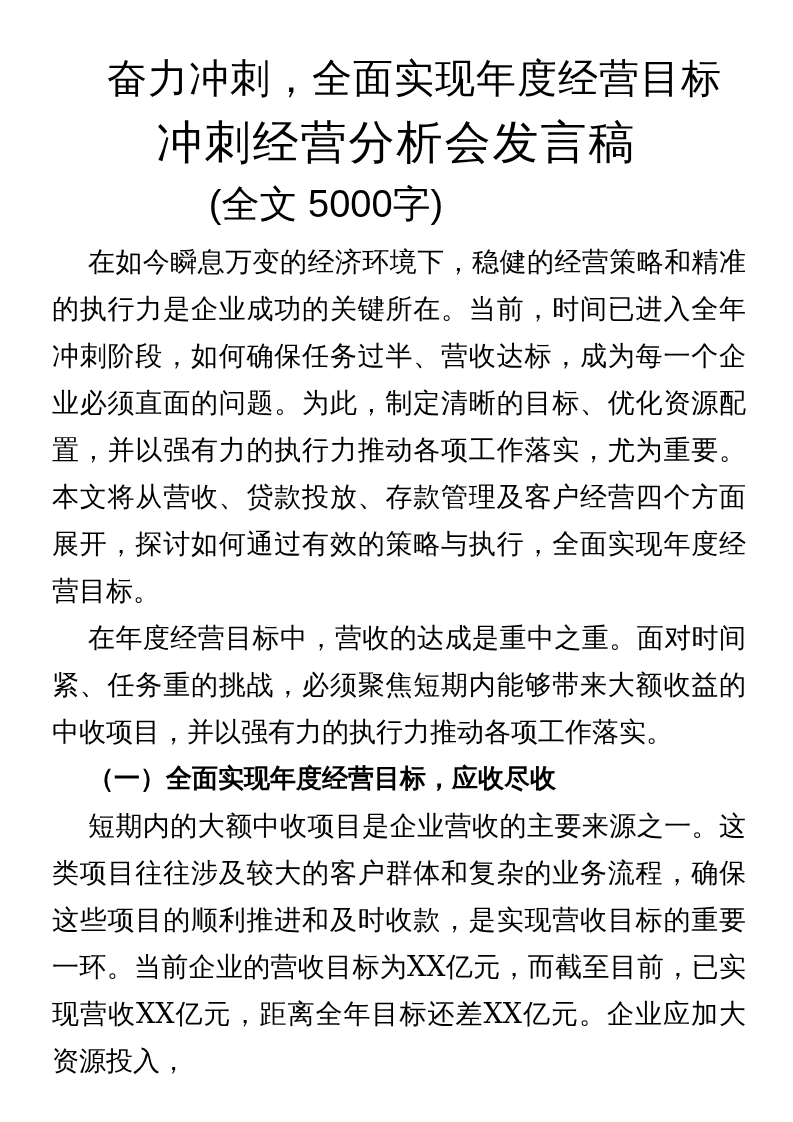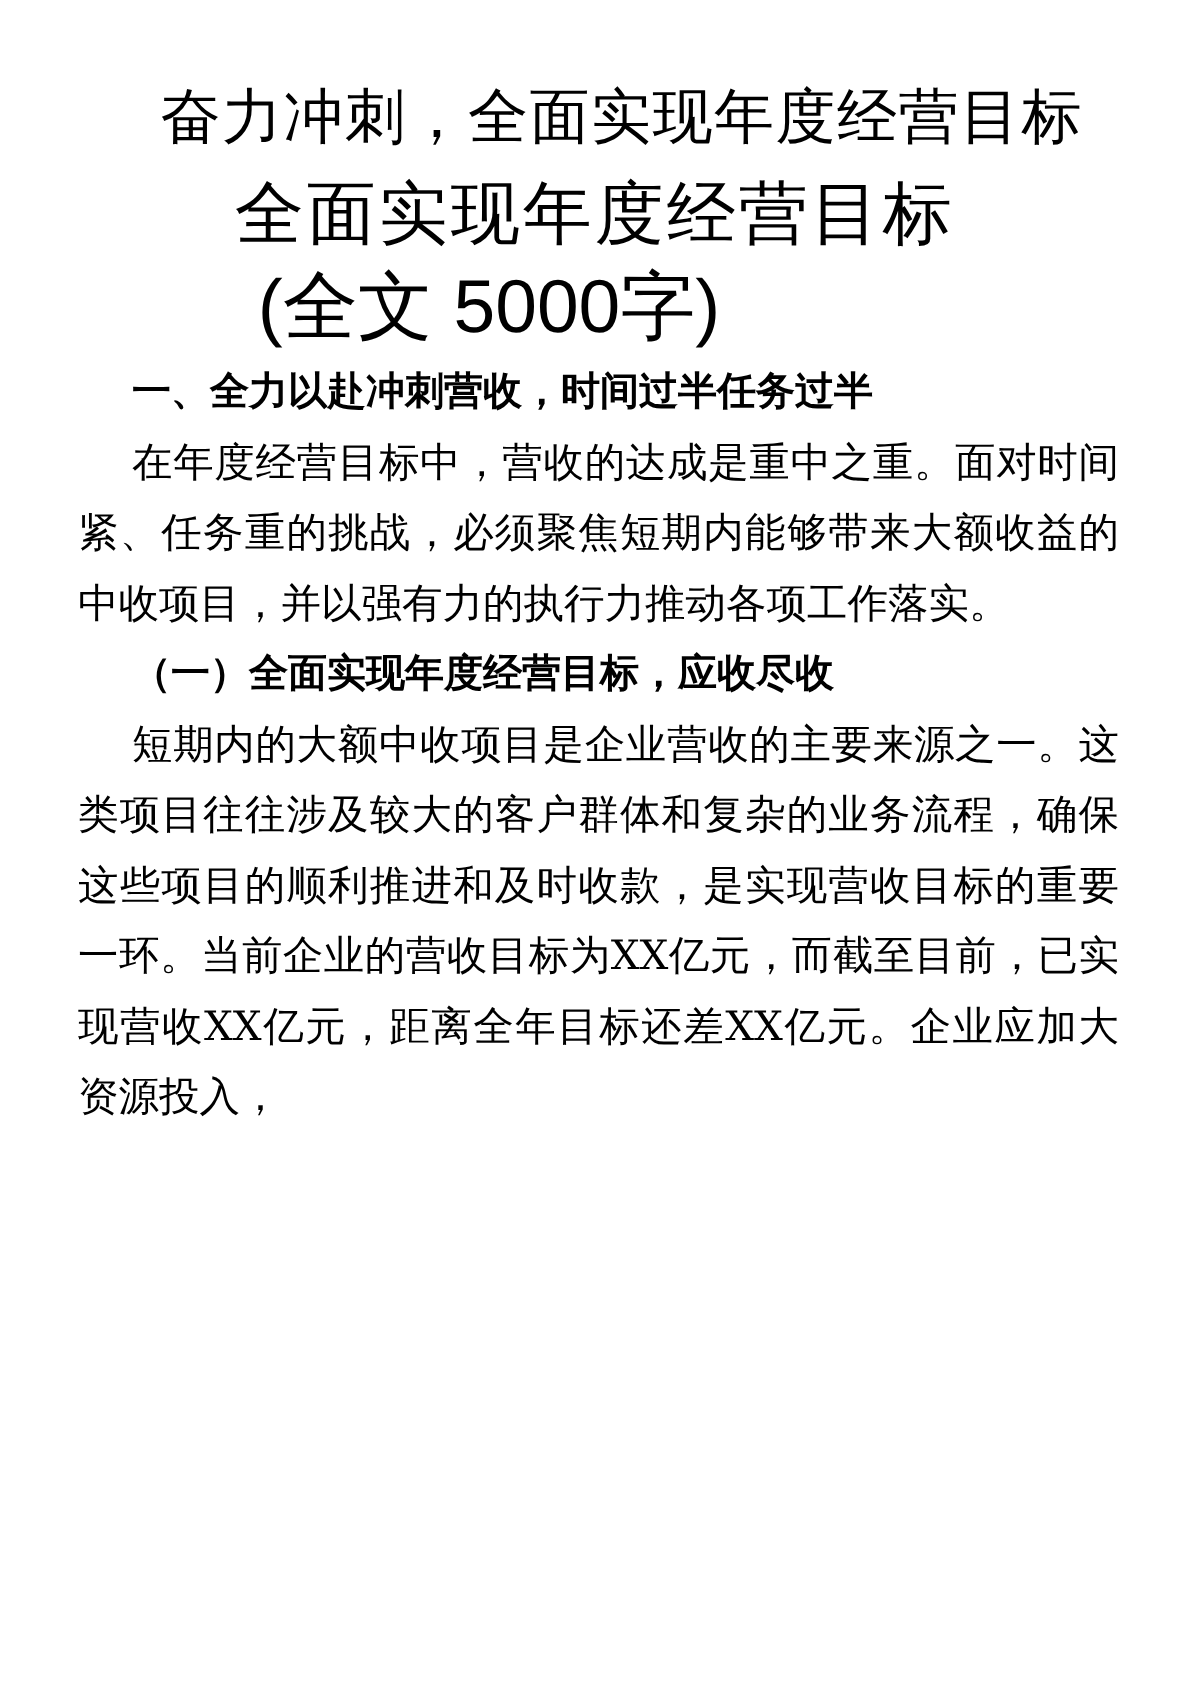--- a/index.html
+++ b/index.html
@@ -9,38 +9,38 @@
     position: absolute; left: 0; width: 793px; top: 52px; text-align: center;
     font-family: "DejaVu Sans", sans-serif; font-size: 40px; line-height: 52px; letter-spacing: 1px;
     padding-left: 36px; box-sizing: border-box;
   }
   .title2 {
     position: absolute; left: 0; width: 793px; top: 112px; text-align: center;
     font-family: "DejaVu Serif", serif; font-size: 46px; line-height: 60px; letter-spacing: 2px;
   }
   .title3 {
     position: absolute; left: 0; width: 652px; top: 178px; text-align: center;
-    font-family: "Liberation Sans", sans-serif; font-size: 50px; line-height: 52px;
+    font-family: "Liberation Sans", sans-serif; font-size: 38px; line-height: 52px;
   }
   .body {
     position: absolute; left: 52px; width: 694px; top: 238px;
     font-family: "DejaVu Serif", serif; font-size: 27px; line-height: 47px;
     text-align: justify; text-justify: inter-character;
   }
   .p { margin: 0; text-indent: 36px; }
   .h1 { margin: 0; padding-left: 36px; font-family: "DejaVu Sans", sans-serif; font-weight: bold; font-size: 26px; line-height: 47px; }
   .h2 { margin: 0; padding-left: 36px; font-family: "DejaVu Sans", sans-serif; font-weight: bold; font-size: 26px; line-height: 47px; }
 </style>
 </head>
 <body>
 
 <div class="page">
   <div class="title1">奋力冲刺，全面实现年度经营目标</div>
-  <div class="title2">全面实现年度经营目标</div>
+  <div class="title2">冲刺经营分析会发言稿</div>
   <div class="title3">(全文 5000字)</div>
 
   <div class="body">
-    <h2 class="h1">一、全力以赴冲刺营收，时间过半任务过半</h2>
+    <p class="p">在如今瞬息万变的经济环境下，稳健的经营策略和精准的执行力是企业成功的关键所在。当前，时间已进入全年冲刺阶段，如何确保任务过半、营收达标，成为每一个企业必须直面的问题。为此，制定清晰的目标、优化资源配置，并以强有力的执行力推动各项工作落实，尤为重要。本文将从营收、贷款投放、存款管理及客户经营四个方面展开，探讨如何通过有效的策略与执行，全面实现年度经营目标。</p>
     <p class="p">在年度经营目标中，营收的达成是重中之重。面对时间紧、任务重的挑战，必须聚焦短期内能够带来大额收益的中收项目，并以强有力的执行力推动各项工作落实。</p>
     <h3 class="h2">（一）全面实现年度经营目标，应收尽收</h3>
     <p class="p">短期内的大额中收项目是企业营收的主要来源之一。这类项目往往涉及较大的客户群体和复杂的业务流程，确保这些项目的顺利推进和及时收款，是实现营收目标的重要一环。当前企业的营收目标为XX亿元，而截至目前，已实现营收XX亿元，距离全年目标还差XX亿元。企业应加大资源投入，</p>
   </div>
 </div>
 
 </body></html>

